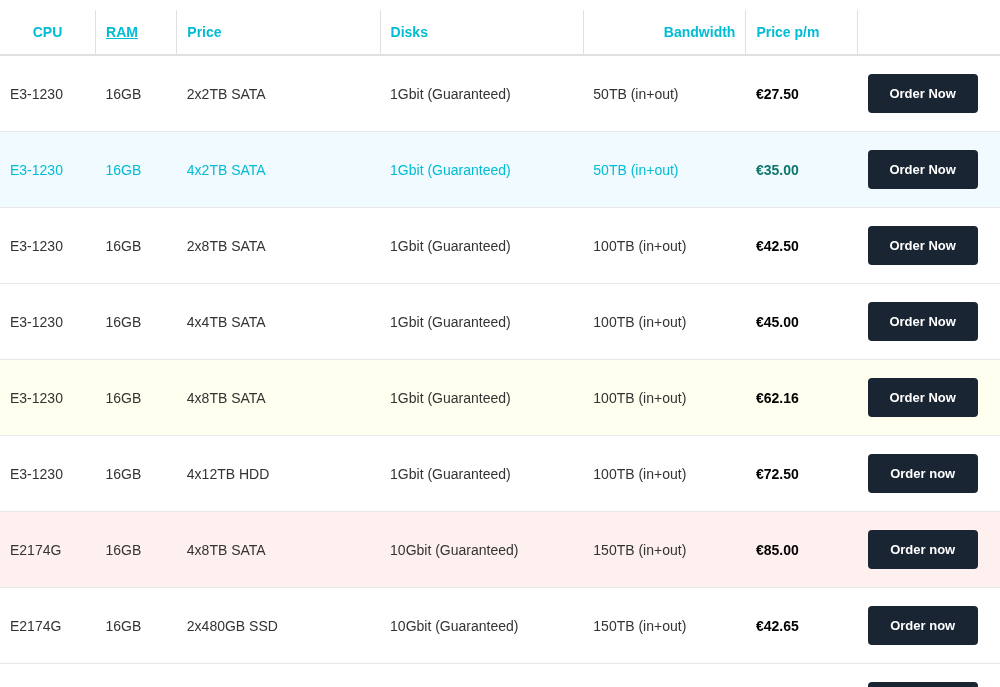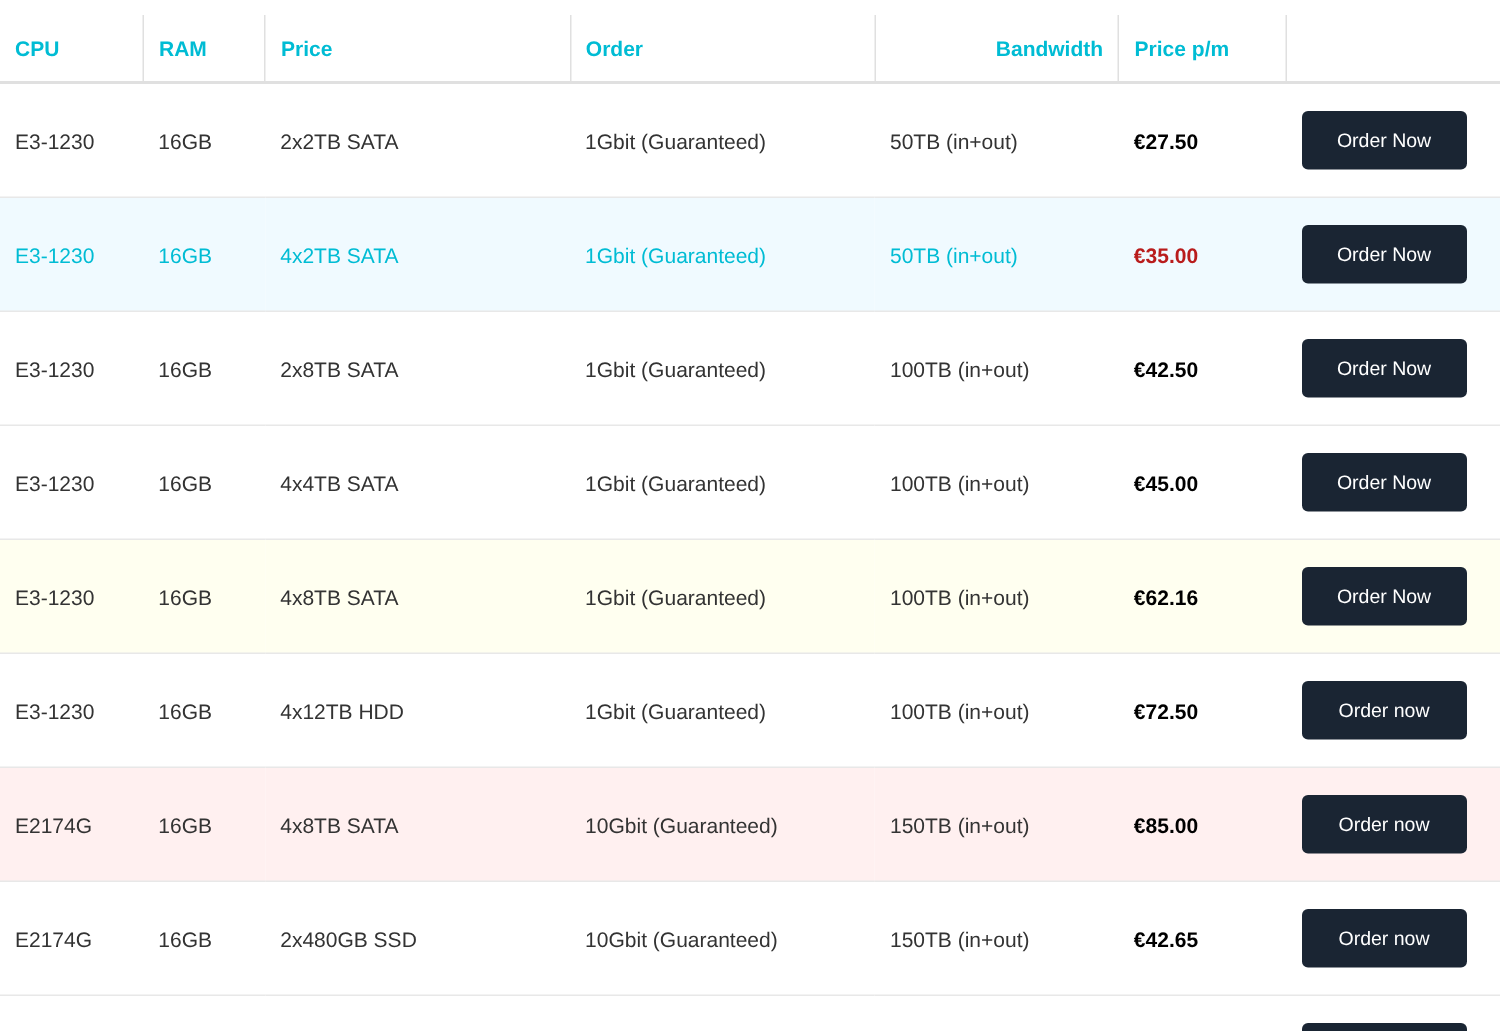--- a/index.html
+++ b/index.html
@@ -50,53 +50,53 @@
       color: #333;
     }
     tbody tr.row-highlighted-blue td {
       color: #00bcd4;
     }
     .price {
       font-weight: bold;
       color: #000000;
     }
     tbody tr.row-highlighted-blue .price {
-      color: #b91c1c;
+      color: #0f766e;
     }
     .order-btn {
       background-color: #1a2533;
       color: #fff;
       border: none;
       padding: 12px 4px;
       border-radius: 4px;
       cursor: pointer;
       font-size: 13px;
-      font-weight: normal;
+      font-weight: bold;
       white-space: nowrap;
       min-width: 110px;
     }
-    .col-cpu { width: 94px; }
-    .col-ram { width: 80px; }
+    .col-cpu { width: 94px; text-align: center; }
+    .col-ram { width: 80px; text-decoration: underline; }
     .col-disks { width: 200px; }
     .col-uplink { width: 200px; }
     .col-bandwidth { width: 160px; text-align: right; }
     .col-price { width: 110px; }
     .col-action { width: 140px; }
   </style>
 </head>
 <body>
 
 <div class="table-container">
   <table>
     <thead>
       <tr>
         <th class="col-cpu">CPU</th>
         <th class="col-ram">RAM</th>
         <th class="col-disks">Price</th>
-        <th class="col-uplink">Order</th>
+        <th class="col-uplink">Disks</th>
         <th class="col-bandwidth">Bandwidth</th>
         <th class="col-price">Price p/m</th>
         <th class="col-action"></th>
       </tr>
     </thead>
     <tbody id="table-body">
     <tr>
           <td>E3-1230</td>
           <td>16GB</td>
           <td>2x2TB SATA</td>

